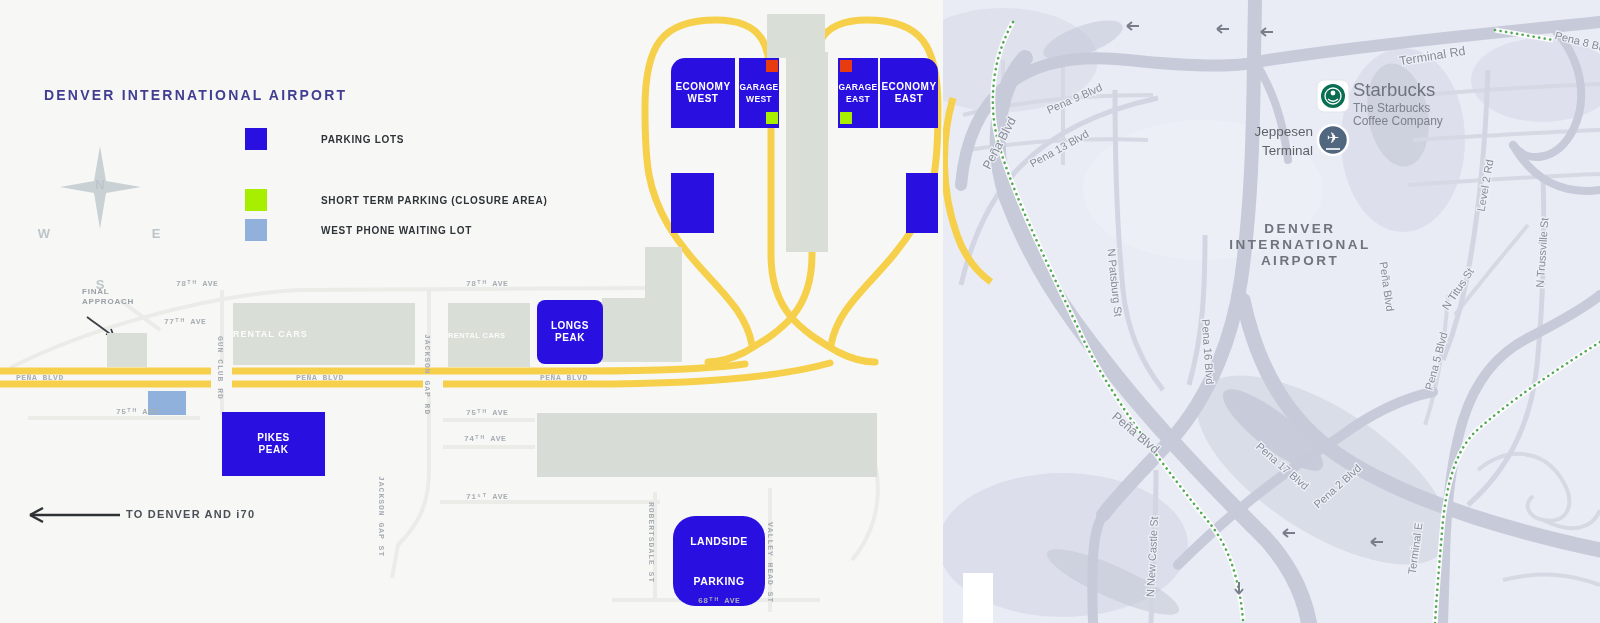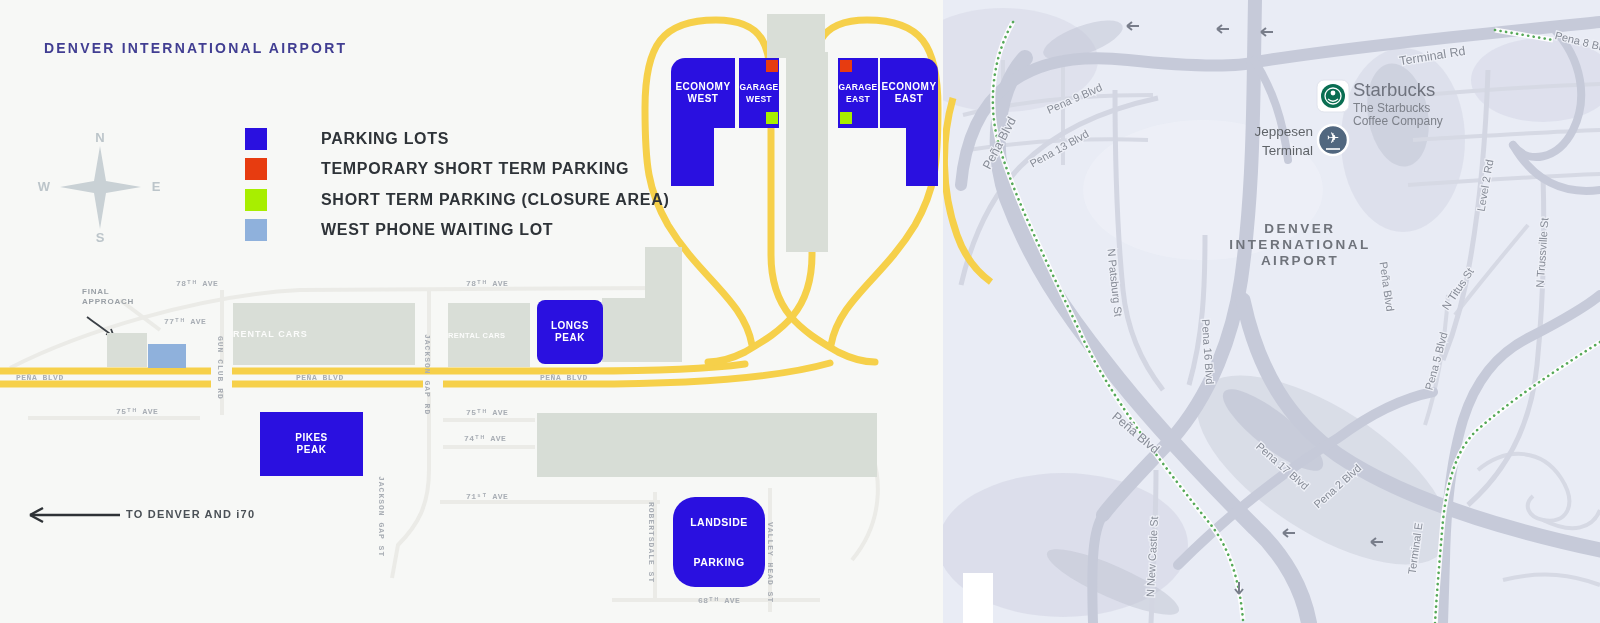--- a/index.html
+++ b/index.html
@@ -2,27 +2,27 @@
 <html><head>
 <meta charset="utf-8">
 <style>
   html,body{margin:0;padding:0;background:#ffffff;}
   body{width:1600px;height:623px;overflow:hidden;font-family:"Liberation Sans",sans-serif;}
   #stage{position:relative;width:1600px;height:623px;overflow:hidden;}
 
   
   .panel-left{position:absolute;left:0;top:0;width:943px;height:623px;background:#f7f8f6;overflow:hidden;}
   .panel-left svg{position:absolute;left:0;top:0;}
-  .abs{position:absolute;}
+  .abs{position:absolute;margin-top:47px;}
   .title-1{font-size:14px;font-weight:700;letter-spacing:2.2px;color:#413e92;}
   .title-2{font-size:29px;font-weight:800;letter-spacing:1.5px;color:#2517e2;margin-top:2px;}
   .compass-letter{font-size:13px;font-weight:700;color:#bcc5ca;transform:translate(-50%,-50%);}
   .legend-row{position:absolute;left:245px;display:flex;align-items:center;height:22px;}
   .legend-swatch{width:22px;height:22px;flex:0 0 22px;}
-  .legend-label{margin-left:14px;font-size:16px;font-weight:700;letter-spacing:.7px;color:#2e3338;white-space:nowrap;padding-left:40px;}
+  .legend-label{margin-left:14px;font-size:10px;font-weight:700;letter-spacing:.7px;color:#2e3338;white-space:nowrap;padding-left:40px;}
   .sw-0{background:#2a10e0;} .sw-1{background:#e73c10;} .sw-2{background:#a8ee00;} .sw-3{background:#8fb1dc;}
   .gray-box{position:absolute;background:#d9ded7;}
   .gray-box.dim{background:#d7ddd6;}
   .rental-text{display:flex;align-items:center;color:rgba(255,255,255,.9);
     font-weight:700;letter-spacing:1px;font-size:9px;}
   .blue-lot{position:absolute;background:#2a10e0;color:#ffffff;display:flex;flex-direction:column;
     align-items:center;justify-content:center;text-align:center;font-weight:700;}
   .lot-line{font-size:10px;letter-spacing:.5px;line-height:12px;}
   .mini-sq{position:absolute;width:12px;height:12px;}
   .mini-red{background:#e73c10;} .mini-green{background:#a8ee00;}
@@ -100,24 +100,20 @@
 
     <div class="abs compass-letter" style="left:100px;top:137px;">N</div>
     <div class="abs compass-letter" style="left:156px;top:186px;">E</div>
     <div class="abs compass-letter" style="left:100px;top:237px;">S</div>
     <div class="abs compass-letter" style="left:44px;top:186px;">W</div>
 
     <div class="legend-row" style="top:128px;">
       <div class="legend-swatch sw-0"></div>
       <div class="legend-label">PARKING LOTS</div>
     </div>
-    <div class="legend-row" style="top:158px;">
-      <div class="legend-swatch sw-1"></div>
-      <div class="legend-label">TEMPORARY SHORT TERM PARKING</div>
-    </div>
     <div class="legend-row" style="top:189px;">
       <div class="legend-swatch sw-2"></div>
       <div class="legend-label">SHORT TERM PARKING (CLOSURE AREA)</div>
     </div>
     <div class="legend-row" style="top:219px;">
       <div class="legend-swatch sw-3"></div>
       <div class="legend-label">WEST PHONE WAITING LOT</div>
     </div>
 
     <div class="gray-box" style="left:767px;top:14px;width:58px;height:44px;"></div>
@@ -157,25 +153,25 @@
     <div class="blue-lot" style="left:880px;top:58px;width:58px;height:70px;border-radius:0 14px 0 0;">
       <div class="lot-line">ECONOMY</div>
       <div class="lot-line">EAST</div>
     </div>
     <div class="abs" style="left:906px;top:126px;width:32px;height:60px;background:#2a10e0;"></div>
 
     <div class="blue-lot" style="left:537px;top:300px;width:66px;height:64px;border-radius:8px;">
       <div class="lot-line">LONGS</div>
       <div class="lot-line">PEAK</div>
     </div>
-    <div class="blue-lot" style="left:222px;top:412px;width:103px;height:64px;margin-left:38px;">
+    <div class="blue-lot" style="left:222px;top:412px;width:103px;height:64px;">
       <div class="lot-line">PIKES</div>
       <div class="lot-line">PEAK</div>
     </div>
-    <div class="blue-lot" style="left:673px;top:497px;width:92px;height:90px;border-radius:22px;gap:28px;">
+    <div class="blue-lot" style="left:673px;top:516px;width:92px;height:90px;border-radius:22px;gap:28px;">
       <div class="lot-line" style="font-size:10.5px;">LANDSIDE</div>
       <div class="lot-line" style="font-size:10.5px;">PARKING</div>
     </div>
 
     <div class="street" style="left:176px;top:279px;">78ᵀᴴ AVE</div>
     <div class="street" style="left:466px;top:279px;">78ᵀᴴ AVE</div>
     <div class="street" style="left:164px;top:317px;">77ᵀᴴ AVE</div>
     <div class="street" style="left:16px;top:373px;">PEÑA BLVD</div>
     <div class="street" style="left:296px;top:373px;">PEÑA BLVD</div>
     <div class="street" style="left:540px;top:373px;">PEÑA BLVD</div>

